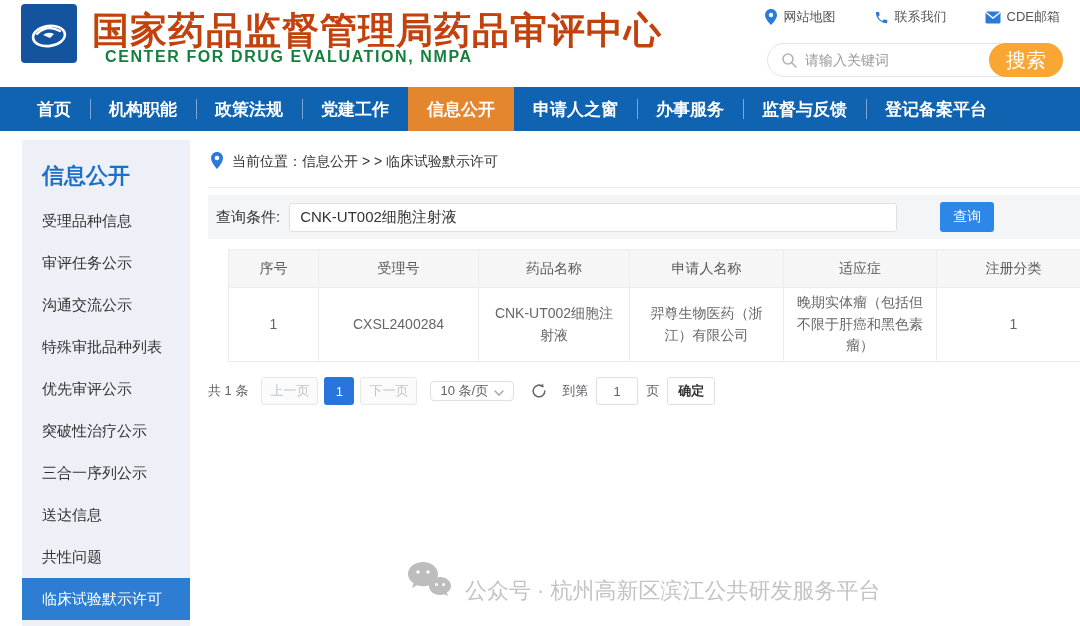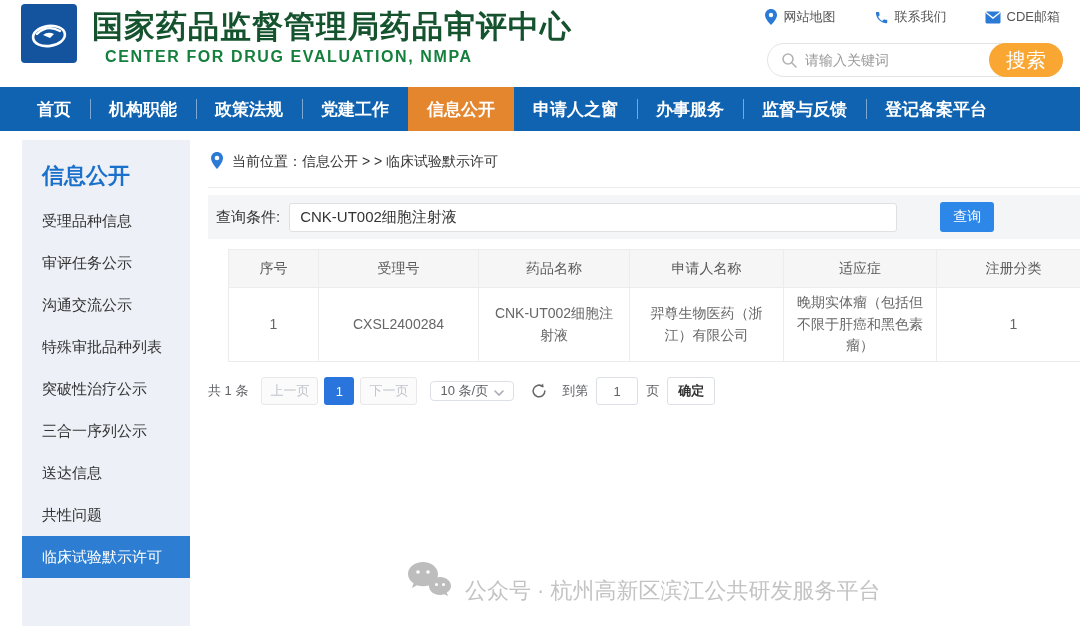--- a/index.html
+++ b/index.html
@@ -3,21 +3,21 @@
 <meta charset="utf-8">
 <style>
   * { margin:0; padding:0; box-sizing:border-box; }
   html,body { background:#fff; }
   body { font-family:"Liberation Sans","DejaVu Sans",sans-serif; }
   .page { position:relative; width:1080px; height:626px; background:#fff; overflow:hidden; }
 
   
   .header { position:relative; height:87px; background:#fff; }
   .logo { position:absolute; left:21px; top:4px; width:56px; height:59px; background:#14549f; border-radius:4px; display:flex; align-items:center; justify-content:center; }
-  .title-cn { position:absolute; left:92px; top:6px; font-size:31px; font-weight:bold; color:#14532d; letter-spacing:1px; white-space:nowrap; }
+  .title-cn { position:absolute; left:92px; top:6px; font-size:37px; font-weight:bold; color:#c2410c; letter-spacing:1px; white-space:nowrap; }
   .title-en { position:absolute; left:105px; top:48px; font-size:16px; font-weight:bold; color:#15803d; letter-spacing:1.6px; white-space:nowrap; }
   .top-links { position:absolute; top:8px; right:20px; display:flex; gap:38px; }
   .top-link { display:flex; align-items:center; gap:6px; font-size:13px; color:#555; text-decoration:none; cursor:pointer; }
   .top-link svg { display:block; }
   .searchbox { position:absolute; top:43px; right:17px; width:296px; height:34px; border:1px solid #e4e4e4; border-radius:17px; background:#fff; display:flex; align-items:center; }
   .searchbox .mag { margin:0 8px 0 13px; display:flex; }
   .searchbox input { flex:1; min-width:0; border:none; outline:none; font-size:14px; color:#15803d; background:transparent; font-family:inherit; }
   .searchbox input::placeholder { color:#999; }
   .search-btn { position:absolute; right:-1px; top:-1px; height:34px; width:74px; border:none; border-radius:17px; background:#f9a633; color:#fff; font-size:20px; cursor:pointer; font-family:inherit; }
 
@@ -128,20 +128,21 @@
     <div class="nav-item">监督与反馈</div>
     <div class="nav-item">登记备案平台</div>
   </nav>
 
   <aside class="sidebar">
     <div class="sidebar-title">信息公开</div>
     <div class="side-item">受理品种信息</div>
     <div class="side-item">审评任务公示</div>
     <div class="side-item">沟通交流公示</div>
     <div class="side-item">特殊审批品种列表</div>
+    <div class="side-item">优先审评公示</div>
     <div class="side-item">突破性治疗公示</div>
     <div class="side-item">三合一序列公示</div>
     <div class="side-item">送达信息</div>
     <div class="side-item">共性问题</div>
     <div class="side-item active">临床试验默示许可</div>
   </aside>
 
   <main class="content">
 
     <div class="breadcrumb">

